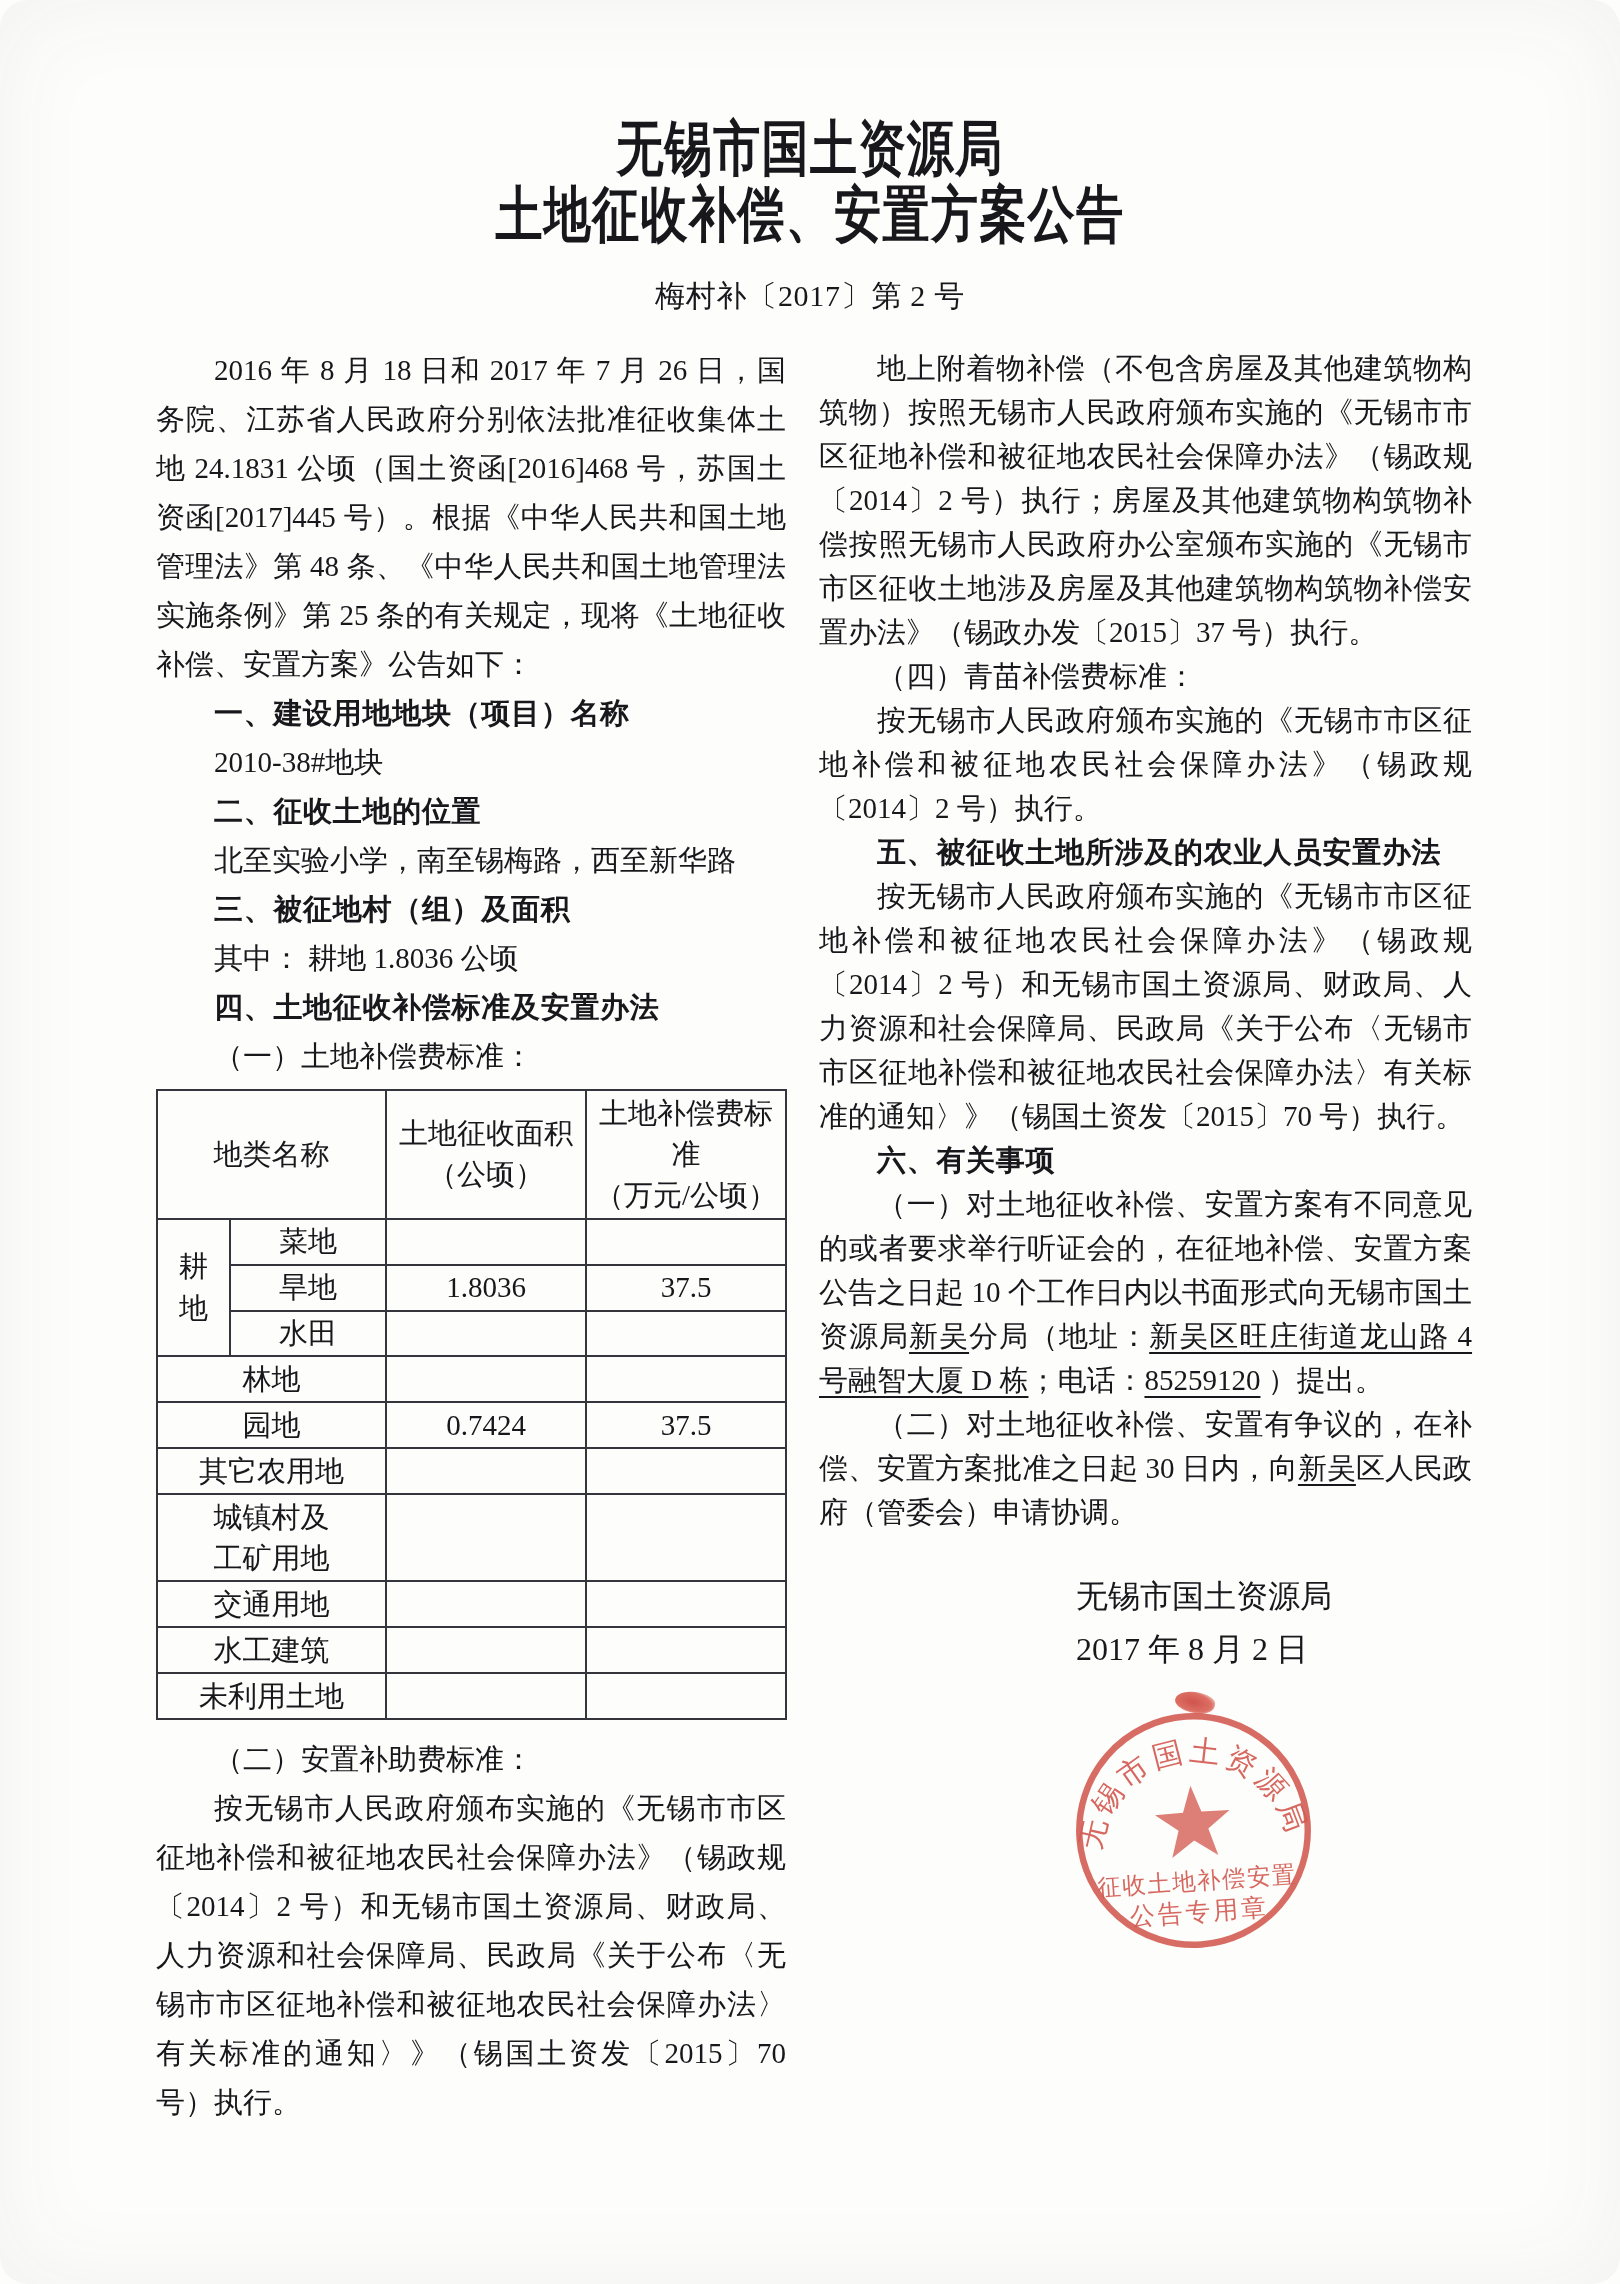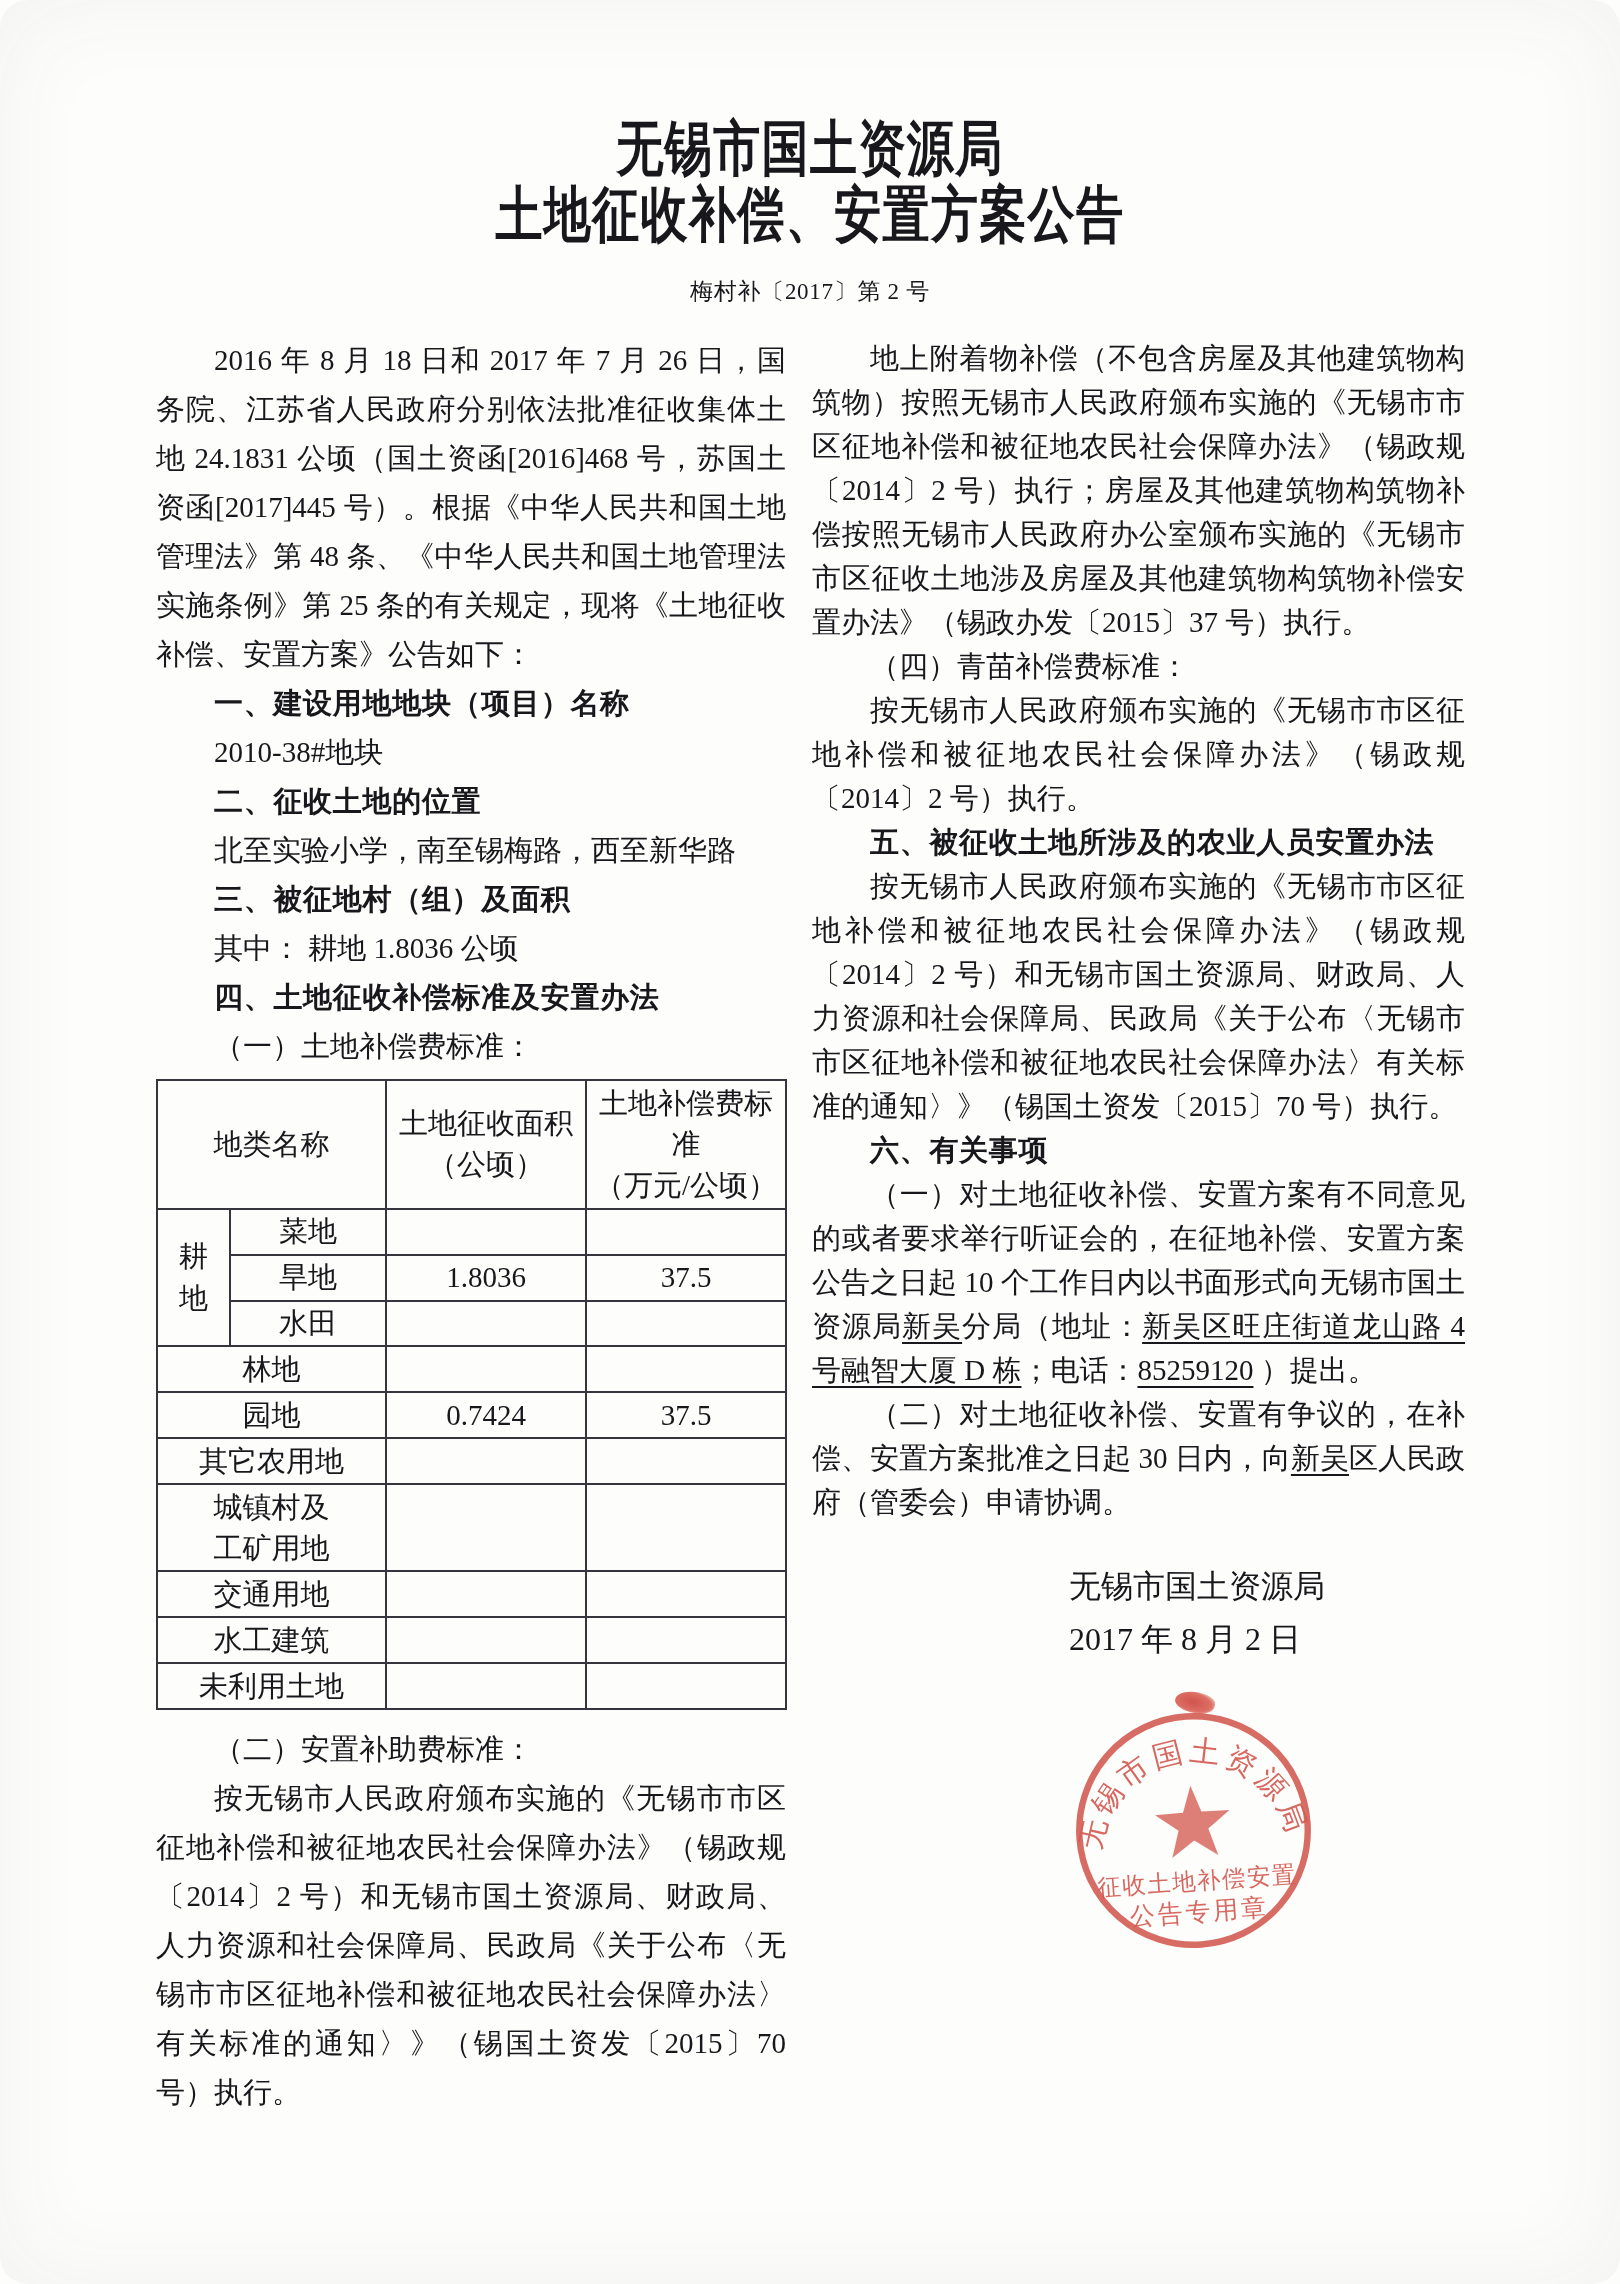--- a/index.html
+++ b/index.html
@@ -16,24 +16,24 @@
     box-shadow:inset 0 0 97px rgba(60,60,70,.06);
     border-radius:28px;
   }
   
   .doc-header{ text-align:center; padding-top:116px; }
   .title-line{
     font-size:47px; font-weight:bold; line-height:66px;
     letter-spacing:1.4px;
   }
   .title-line .stretch{ display:inline-block; transform:scaleY(1.28); transform-origin:center; }
-  .doc-number{ font-size:23px; margin-top:28px; letter-spacing:0.7px; }
+  .doc-number{ font-size:30px; margin-top:28px; letter-spacing:0.7px; }
   
   .columns{
-    display:flex; gap:26px;
+    display:flex; gap:33px;
     padding:29px 68px 0 156px;
     align-items:flex-start;
     text-align:justify;
   }
   .col{ font-size:29px; }
   .col-left{ width:630px; line-height:49px; }
   .col-right{ width:653px; line-height:44px; position:relative; }
   .col p{ margin:0; }
   .ind2{ text-indent:58px; }
   .sec-h{

